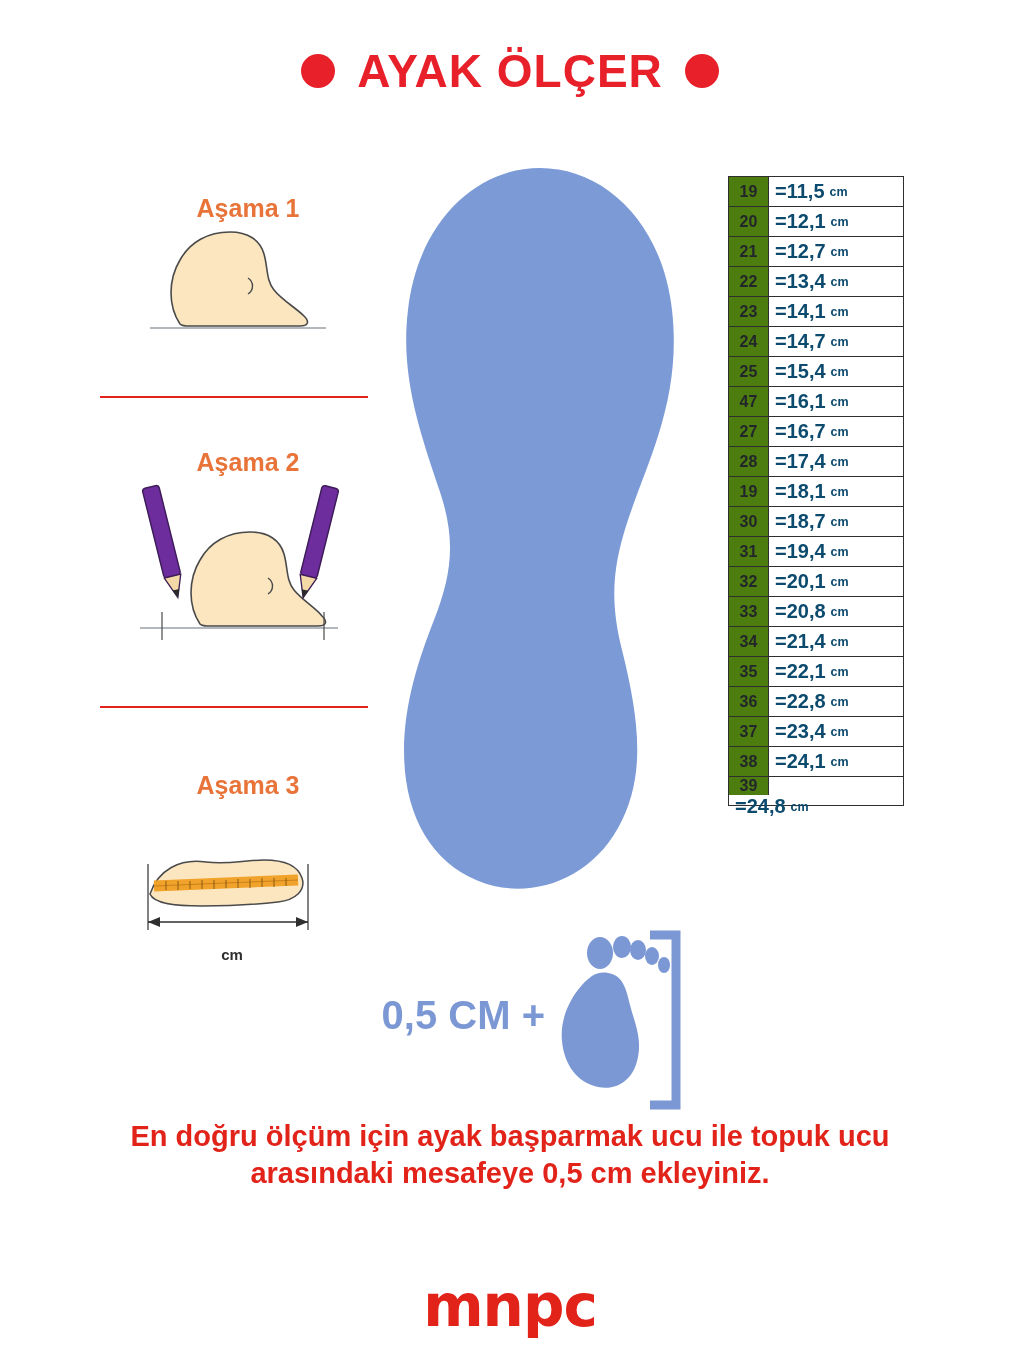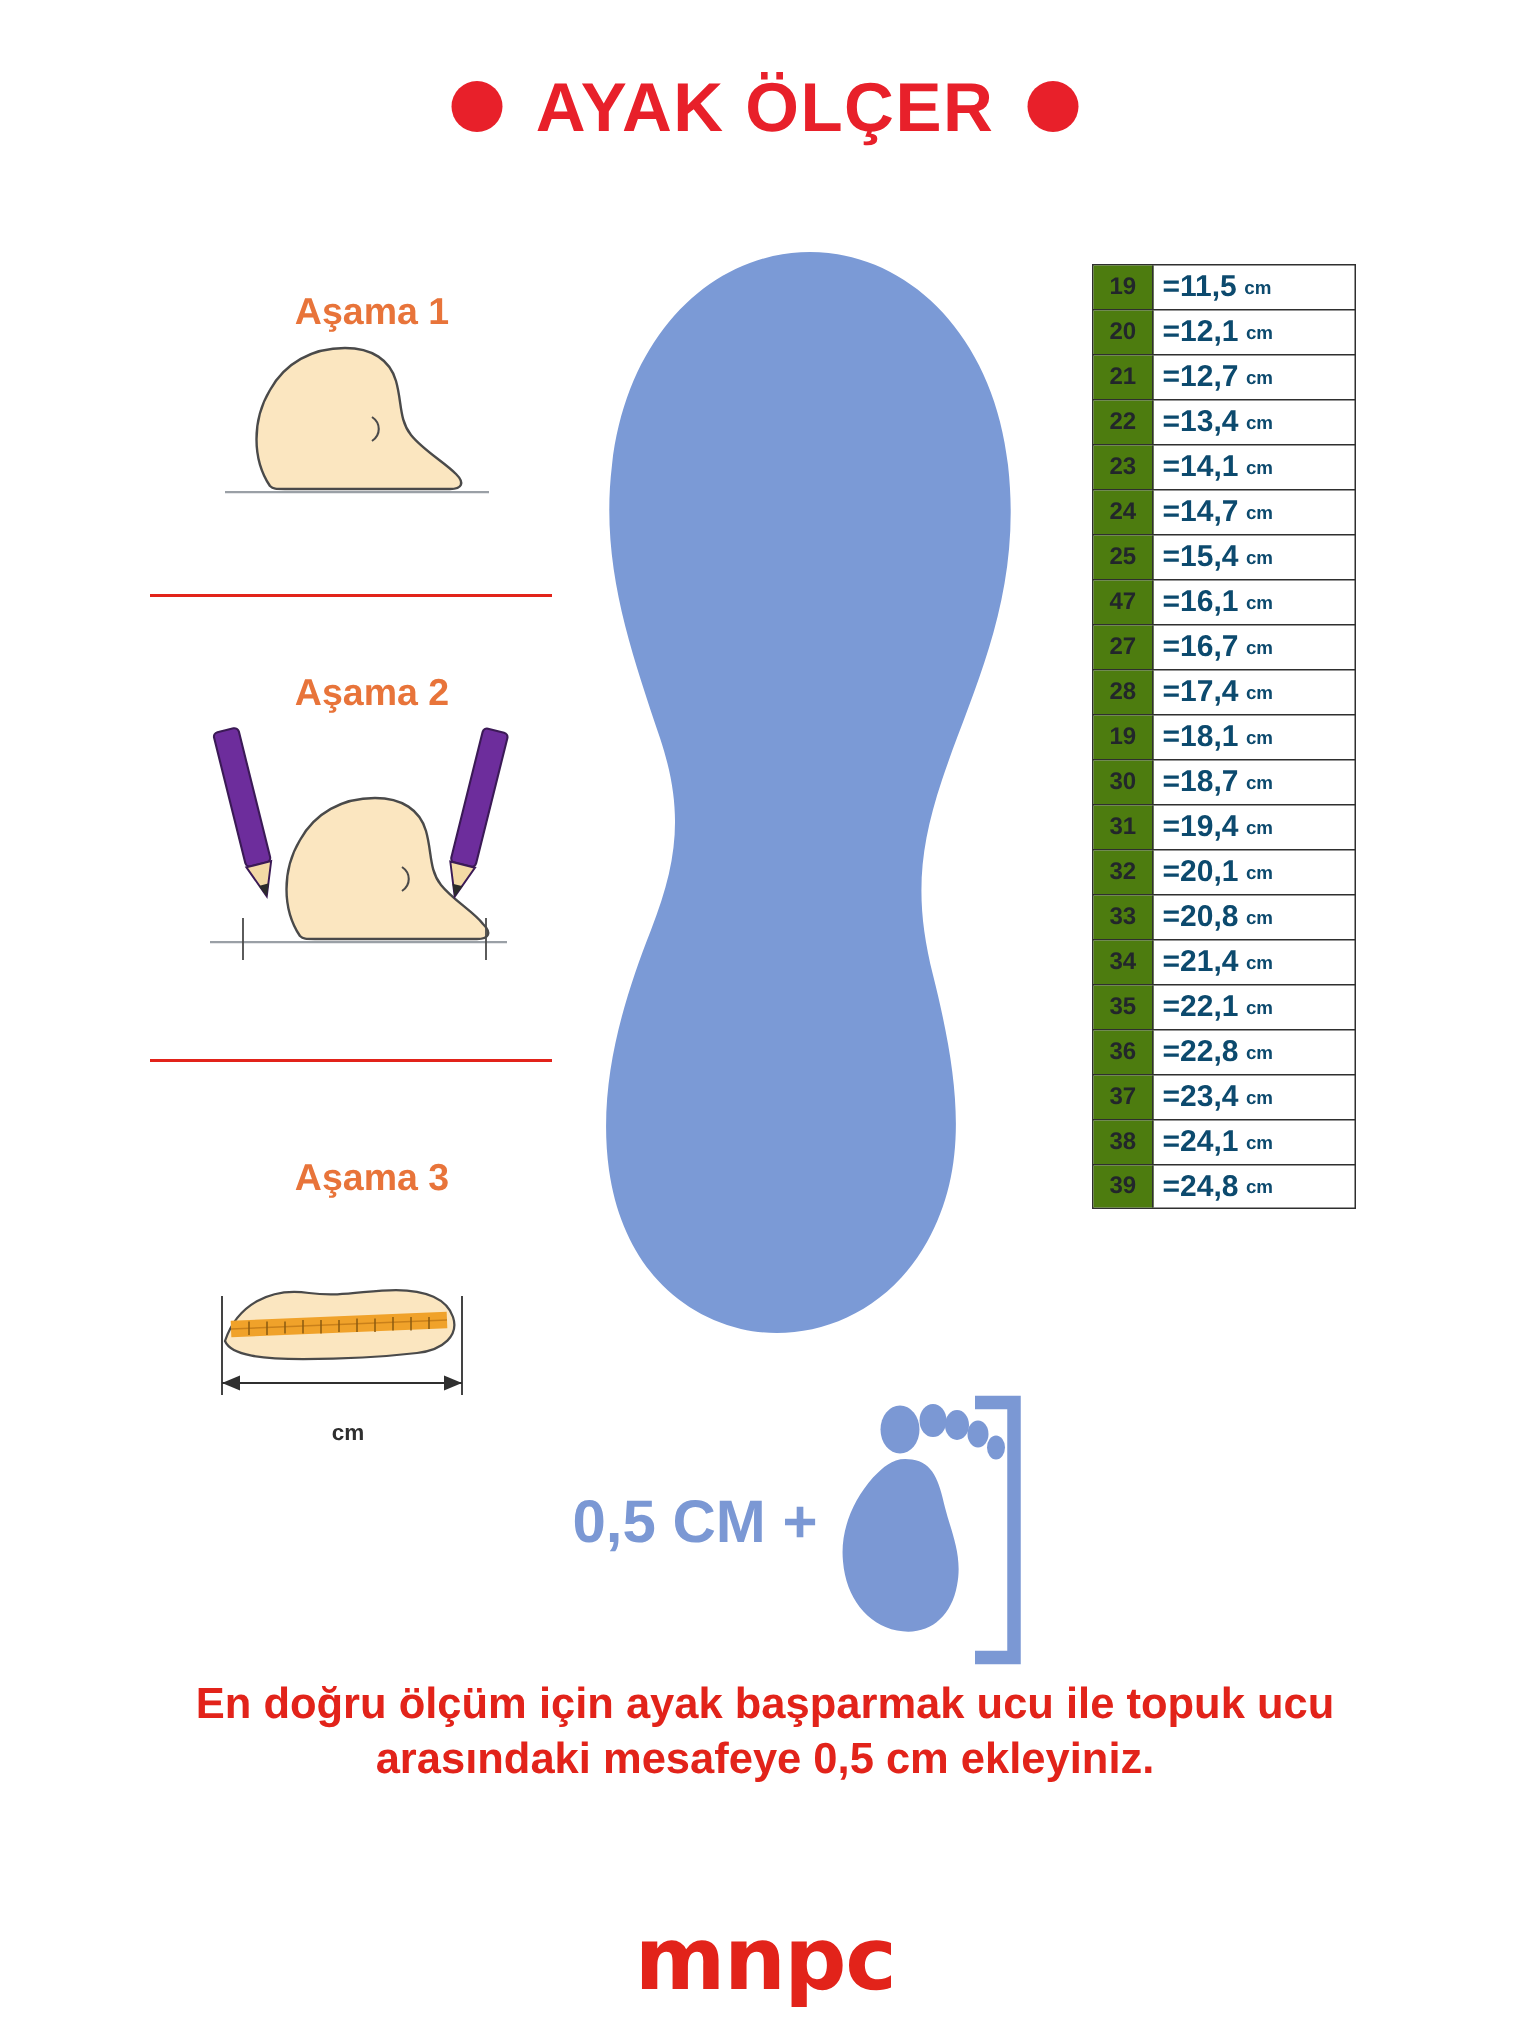--- a/index.html
+++ b/index.html
@@ -90,20 +90,21 @@
     display: flex;
     align-items: stretch;
     border: 1.5px solid #2f2f2f;
     border-bottom: none;
     height: 30px;
     box-sizing: border-box;
     background: #ffffff;
   }
   .size-row:last-child {
     border-bottom: 1.5px solid #2f2f2f;
+    flex-direction: column;
   }
   .size-num {
     width: 40px;
     background: #4d7c0f;
     border-right: 1.5px solid #2f2f2f;
     color: #22262b;
     font-size: 16px;
     font-weight: bold;
     display: flex;
     align-items: center;

